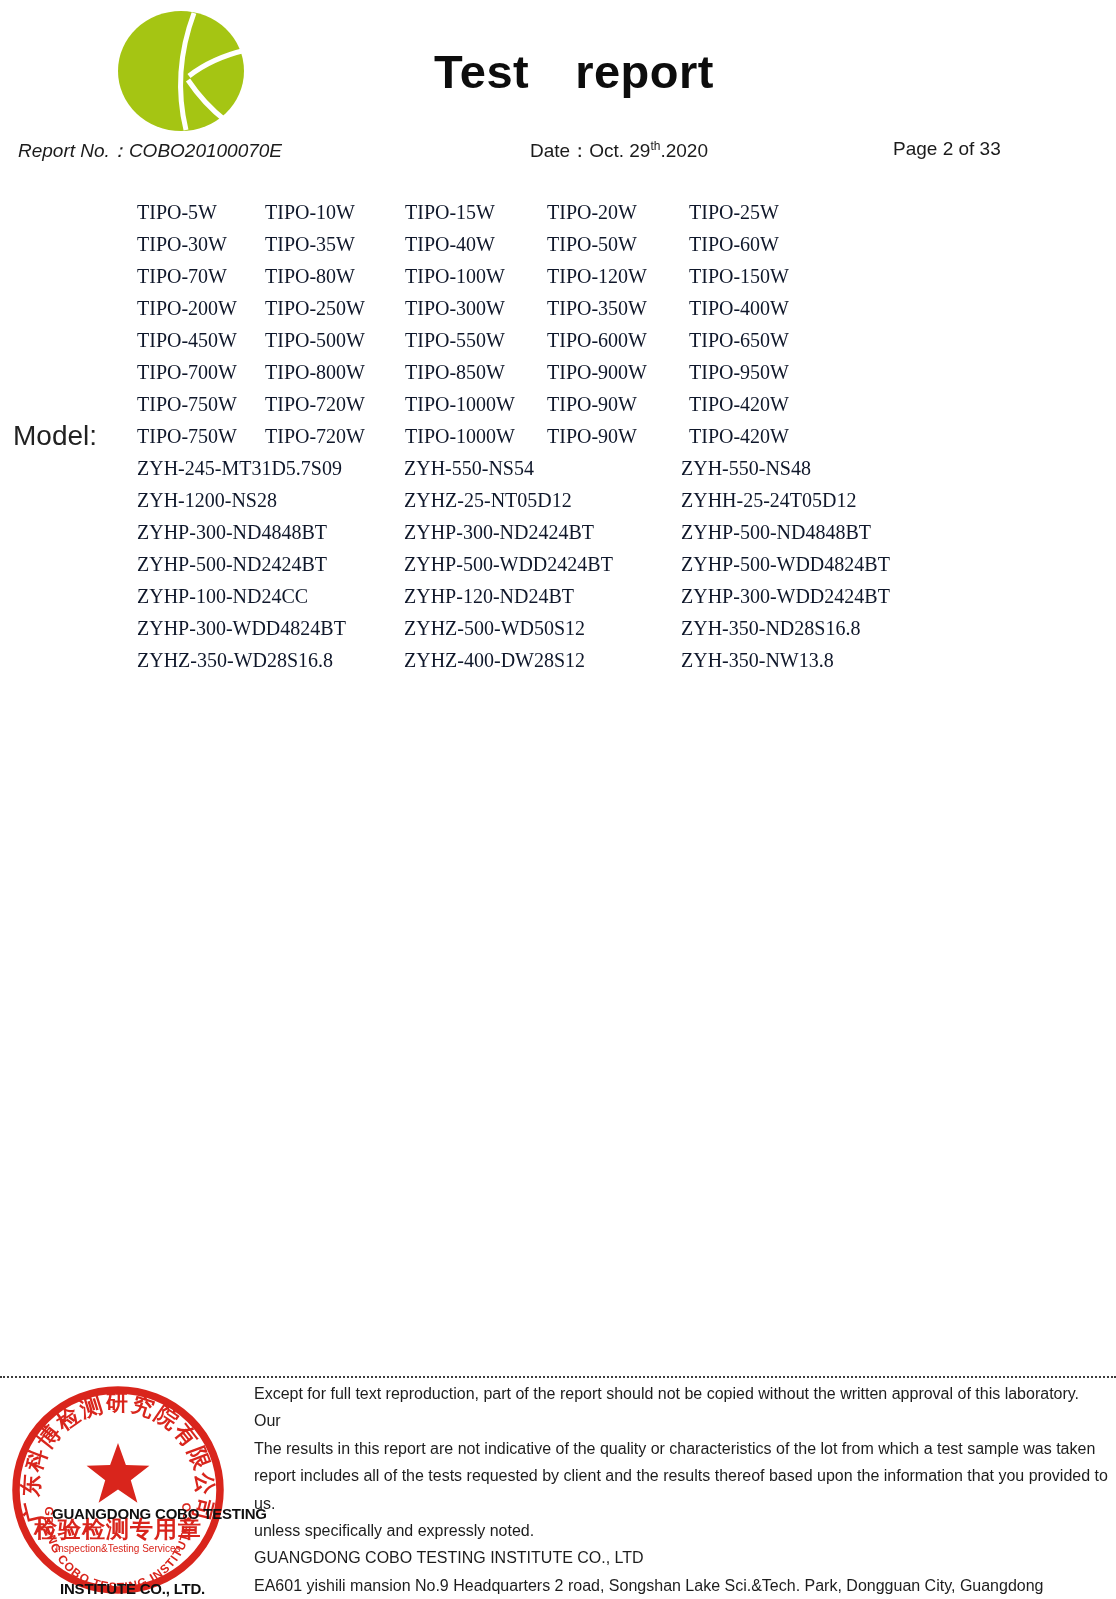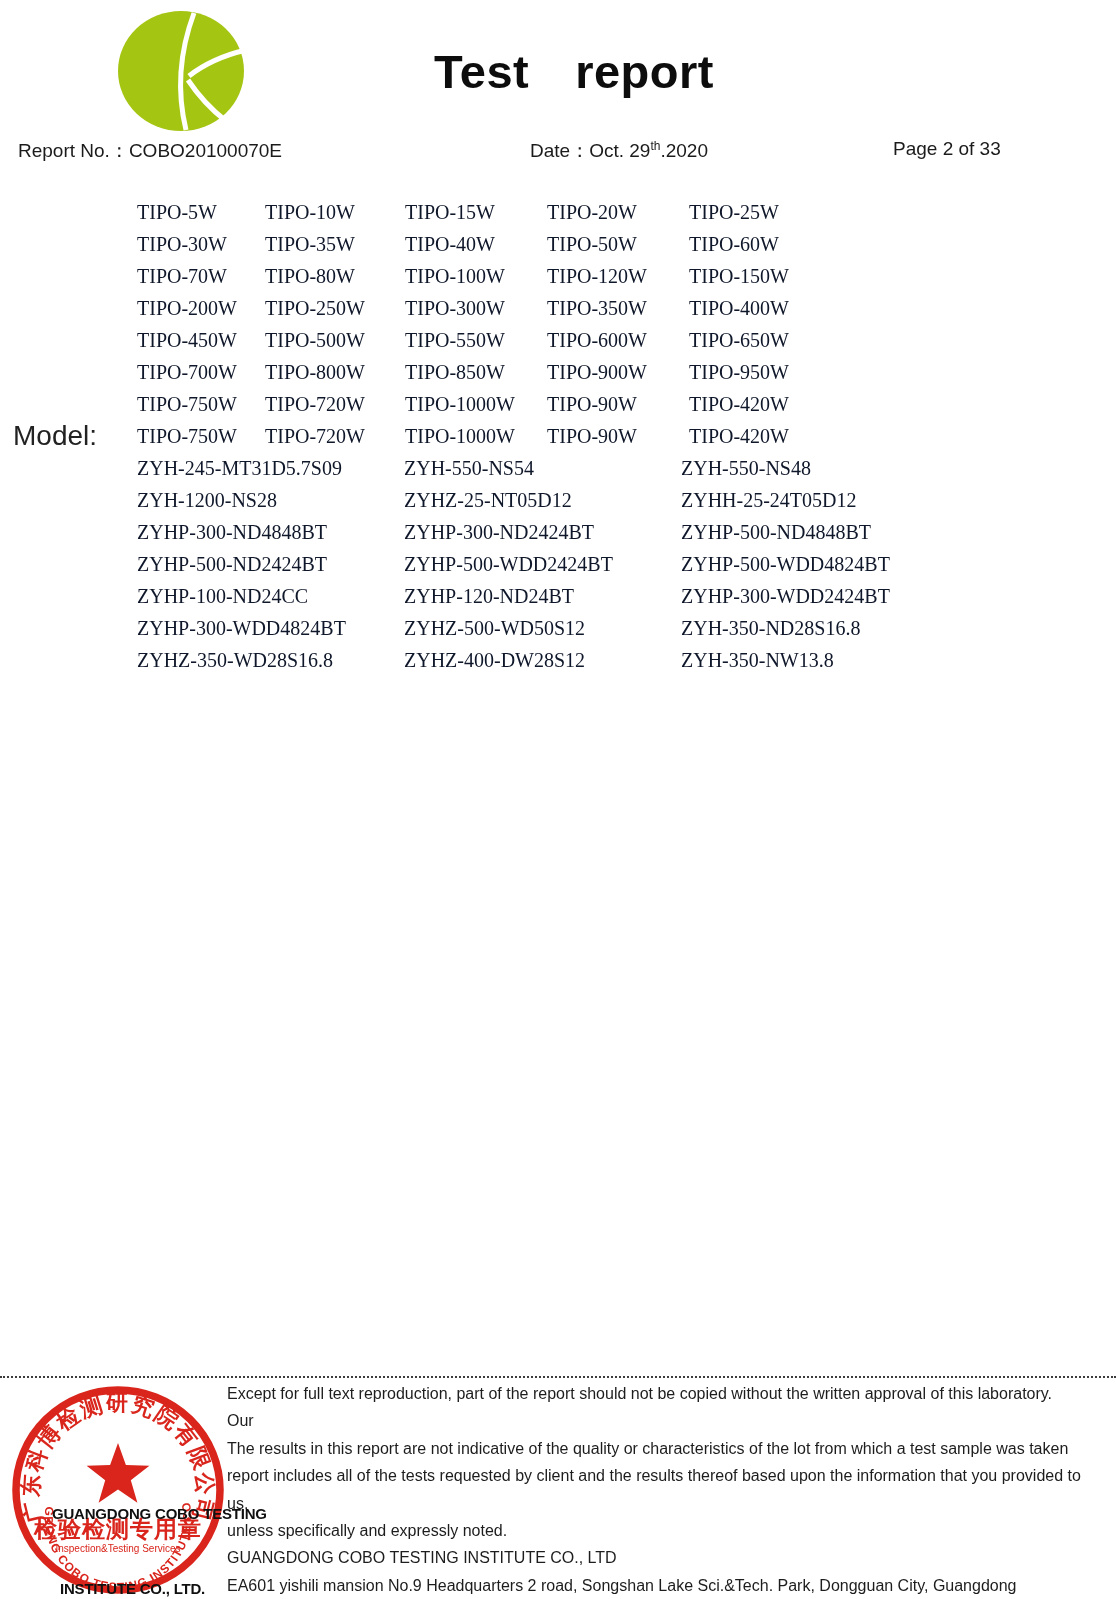--- a/index.html
+++ b/index.html
@@ -17,21 +17,21 @@
   
   .logo { position: absolute; left: 116px; top: 10px; }
   .title {
     position: absolute; left: 0; top: 44px; width: 100%;
     display: flex; justify-content: center; gap: 46px;
     font-size: 47px; font-weight: bold; color: #0d0d0d;
     letter-spacing: 0.5px;
     margin-left: 16px;
   }
   .info-row { position: absolute; top: 138px; left: 0; width: 100%; font-size: 19px; color: #1b1b1b; }
-  .report-no { position: absolute; left: 18px; top: 0; }
+  .report-no { position: absolute; left: 18px; top: 0; font-style: italic; }
   .date-field { position: absolute; left: 530px; top: 0; }
   .date-field sup { font-size: 12px; vertical-align: super; }
   .page-no { position: absolute; left: 893px; top: 0; }
 
   
   .model-label { position: absolute; left: 13px; top: 420px; font-size: 28px; color: #222; }
   .model-grid {
     position: absolute; left: 137px; top: 196px; width: 850px;
     font-family: "Liberation Serif", serif;
     font-size: 20px; color: #0f172a;
@@ -40,21 +40,21 @@
   .model-row.tipo { grid-template-columns: 128px 140px 142px 142px auto; }
   .model-row.zyh  { grid-template-columns: 267px 277px auto; }
   .model-cell { white-space: nowrap; }
 
   
   .footer-separator {
     position: absolute; left: 0; top: 1376px; width: 1116px;
     border-top: 2px dotted #3c3c3c; height: 0;
   }
   .footer-block {
-    position: absolute; left: 227px; top: 1380px; width: 856px;
+    position: absolute; left: 254px; top: 1380px; width: 856px;
     font-size: 16px; line-height: 27.4px; color: #1d1d1d;
   }
 
   
   .stamp { position: absolute; left: 8px; top: 1384px; width: 220px; height: 215px; }
   .stamp-overlay-1 {
     position: absolute; left: 25px; top: 1505px;
     font-size: 15px; font-weight: 600; color: #101010; letter-spacing: -0.2px;
     white-space: nowrap;
     padding-left: 27px;

